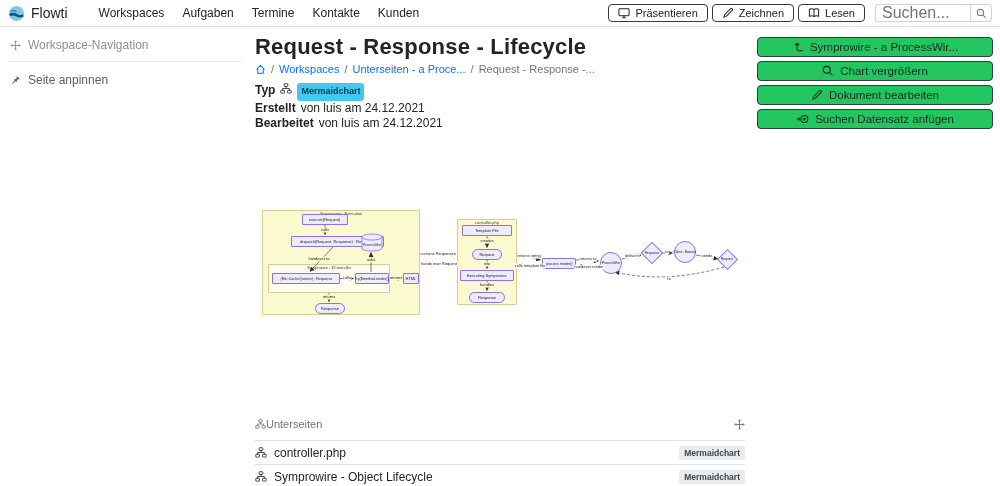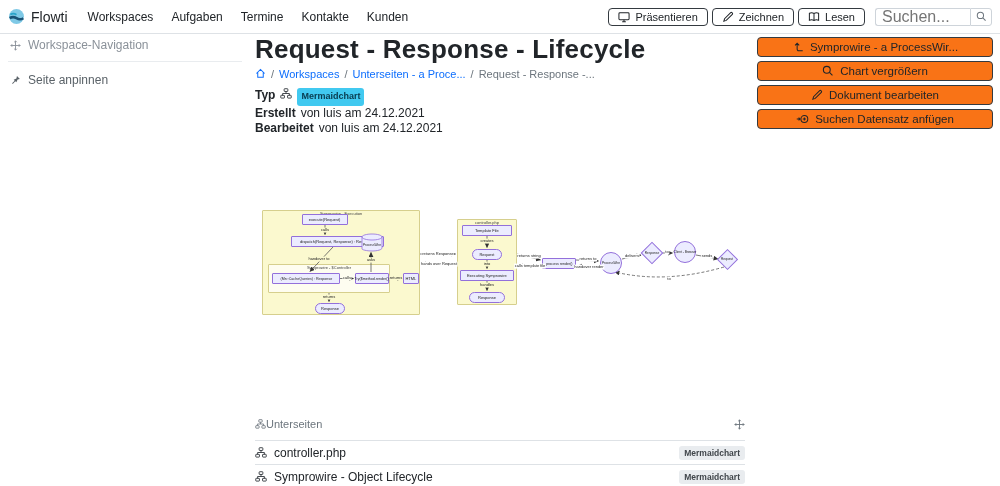--- a/index.html
+++ b/index.html
@@ -7,23 +7,23 @@
   body {
     font-family: "Liberation Sans", "DejaVu Sans", sans-serif;
     background:#fff; color:#212529; position:relative; overflow:hidden;
     font-size:12px;
   }
   svg { display:block; }
   .ic { vertical-align:-2px; }
 
   
   .topbar {
-    position:absolute; left:0; top:0; width:1000px; height:34px;
+    position:absolute; left:0; top:0; width:1000px; height:27px;
     background:#fff; border-bottom:1px solid #dee2e6;
-    display:flex; align-items:center; padding:0 8px; gap:6px;
+    display:flex; align-items:center; padding:0 8px; gap:17px;
   }
   .brand { display:flex; align-items:center; gap:6px; font-size:14px; color:#212529; margin-right:14px; cursor:pointer;}
   .topnav { display:flex; gap:18px; }
   .topnav a { color:#212529; text-decoration:none; font-size:12px; cursor:pointer; }
   .top-right { margin-left:auto; display:flex; align-items:center; gap:4px; }
   .btn-outline {
     display:inline-flex; align-items:center; gap:5px;
     border:1px solid #343a40; background:#fff; color:#212529;
     font-size:11px; padding:2px 9px; height:18px; border-radius:4px;
     font-family:inherit; cursor:pointer; white-space:nowrap;
@@ -42,38 +42,38 @@
 
   
   .sidebar { position:absolute; left:0; top:27px; width:250px; }
   .side-item { display:flex; align-items:center; gap:7px; padding:11px 10px 9px 10px; font-size:12px; cursor:pointer; }
   .side-item.muted { color:#8a9199; }
   .side-item.pin { color:#5a6268; }
   .side-divider { border-top:1px solid #e9ecef; margin:0 8px; }
 
   
   .main { position:absolute; left:255px; top:27px; width:490px; }
-  h1.title { font-size:26px; font-weight:600; color:#212529; letter-spacing:.2px; line-height:1.1; margin-top:8px;}
+  h1.title { font-size:22px; font-weight:600; color:#212529; letter-spacing:.2px; line-height:1.1; margin-top:8px;}
   .breadcrumb { margin-top:4px; font-size:11px; color:#6c757d; display:flex; align-items:center; gap:5px; }
   .breadcrumb a { color:#0d6efd; text-decoration:none; cursor:pointer; }
   .breadcrumb .sep { color:#6c757d; }
   .meta { margin-top:8px; font-size:12px; line-height:15px; }
   .meta b { font-weight:700; }
   .badge-info {
     display:inline-block; background:#41c9f0; color:#083a4d;
     font-size:9px; font-weight:700; padding:1px 4px 2px; border-radius:3px;
     vertical-align:1px;
   }
   .meta-row { display:flex; align-items:flex-start; gap:5px; }
 
   
   .rightcol { position:absolute; left:757px; top:37px; width:236px; }
   .rightcol button {
     width:236px; height:20px; margin-bottom:4px;
-    border:1px solid #343a40; border-radius:4px; background:#f97316; color:#212529;
+    border:1px solid #343a40; border-radius:4px; background:#22c55e; color:#212529;
     font-size:11.5px; font-family:inherit; cursor:pointer;
     display:flex; align-items:center; justify-content:center; gap:6px;
   }
 
   
   .subpages { position:absolute; left:255px; top:414px; width:490px; }
   .sub-head { display:flex; align-items:center; justify-content:space-between; color:#6c757d; font-size:11px; padding:4px 0 10px; }
   .sub-head .left { display:flex; align-items:center; gap:0; }
   .sub-row {
     border-top:1px solid #dee2e6; height:24px;

